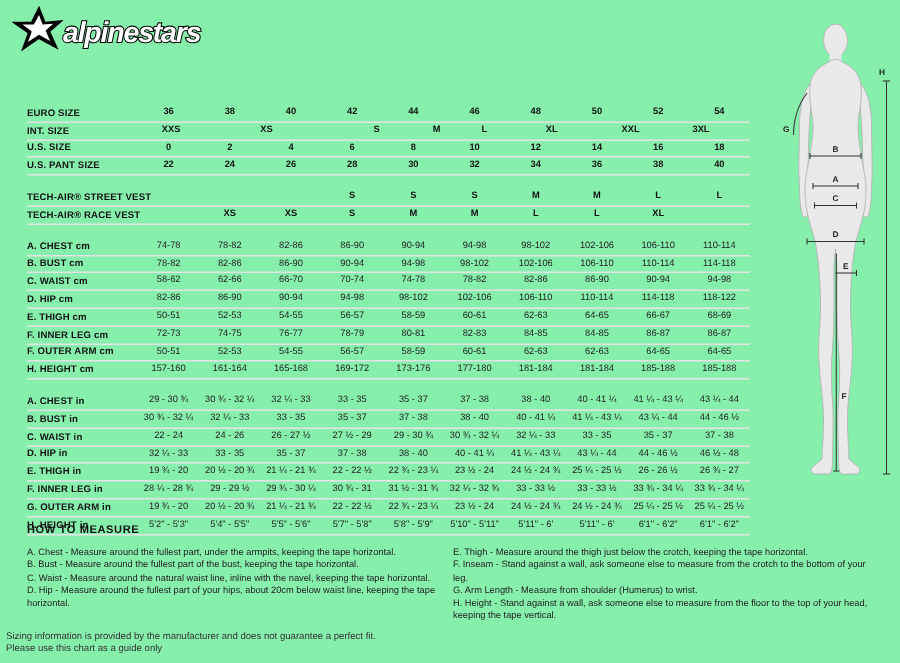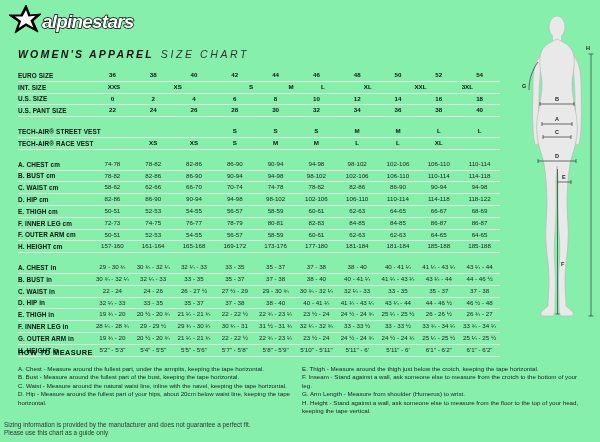--- a/index.html
+++ b/index.html
@@ -40,21 +40,20 @@
 <div class="page">
 
   <svg class="logo" viewBox="0 0 170 34">
     <g>
       <polygon points="18,1 22,11 33,10 25,17 30,28 18,21.5 7,29 11,18 1,11 13,11" fill="#000" stroke="#000" stroke-width="1"></polygon>
       <polygon points="18,6 20.4,12.4 27.5,11.8 22.4,16.4 25.4,23.4 18,19.2 10.6,24 13.2,17 7,12.4 14.6,12.4" fill="#fff"></polygon>
     </g>
     <text x="34" y="24" font-size="19" font-style="italic" font-weight="bold" letter-spacing="-0.8" fill="#fff" stroke="#000" stroke-width="1.4" style="paint-order:stroke">alpinestars</text>
   </svg>
 
-  <div class="titlebar"><span>WOMEN'S APPAREL</span><span class="sub">SIZE CHART</span></div>
 
   <div class="size-table">
       <div class="trow header">
         <div class="lbl">EURO SIZE</div>
         <div class="cells">
           <div class="cell">36</div>
           <div class="cell">38</div>
           <div class="cell">40</div>
           <div class="cell">42</div>
           <div class="cell">44</div>

